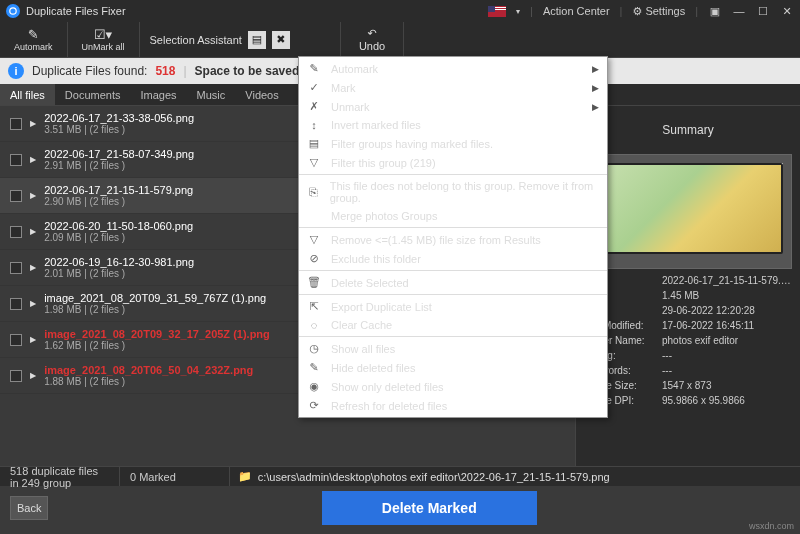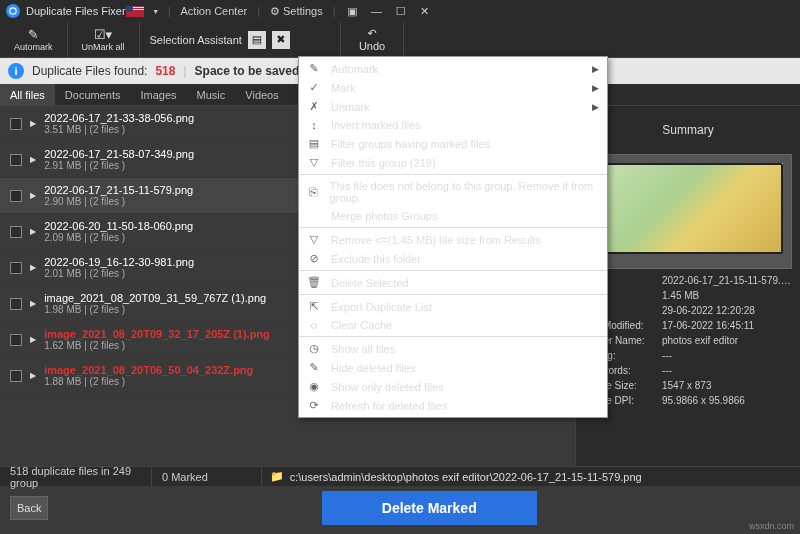--- a/index.html
+++ b/index.html
@@ -1,17 +1,17 @@
 <!DOCTYPE html>
 <html><head>
 <meta charset="utf-8">
 <style>
 *{margin:0;padding:0;box-sizing:border-box;font-family:"Segoe UI",Arial,sans-serif;font-size:11px;color:#ddd}
 body{background:#3a3a3a;width:800px;height:534px;overflow:hidden;position:relative}
-.titlebar{height:22px;background:#2b2b2b;display:flex;align-items:center;padding:0 6px;justify-content:flex-start}
+.titlebar{height:22px;background:#2b2b2b;display:flex;align-items:center;padding:0 6px;justify-content:space-between}
 .titlebar .left{display:flex;align-items:center;gap:6px}
 .app-logo{width:14px;height:14px;border-radius:50%;background:#2a8cff;display:flex;align-items:center;justify-content:center}
 .titlebar .right{display:flex;align-items:center;gap:10px}
 .titlebar .right span{color:#ccc}
 .tb-btn{width:14px;height:14px;display:flex;align-items:center;justify-content:center;color:#ccc;cursor:pointer}
 .flag{width:18px;height:11px;background:linear-gradient(to bottom,#b22234 10%,#fff 10%,#fff 20%,#b22234 20%,#b22234 30%,#fff 30%,#fff 40%,#b22234 40%);position:relative}
 .flag::before{content:"";position:absolute;left:0;top:0;width:7px;height:6px;background:#3c3b6e}
 .toolbar{height:36px;background:#2b2b2b;display:flex;align-items:center;border-bottom:1px solid #444}
 .tool-btn{display:flex;flex-direction:column;align-items:center;justify-content:center;padding:2px 14px;height:100%;border-right:1px solid #444;cursor:pointer}
 .tool-btn .ico{font-size:13px;color:#ddd}
@@ -217,21 +217,21 @@
         <div>---</div>
       <div>Image Size:</div>
         <div>1547 x 873</div>
       <div>Image DPI:</div>
         <div>95.9866 x 95.9866</div>
     </div>
   </div>
 </div>
 
 <div class="statusbar">
-  <div class="cell" style="width:152px">518 duplicate files in 249 group</div>
+  <div class="cell" style="width:120px">518 duplicate files in 249 group</div>
   <div class="cell" style="width:110px">0 Marked</div>
   <div class="path">
       <span class="folder-ico">📁</span>
       <span>c:\users\admin\desktop\photos exif editor\2022-06-17_21-15-11-579.png</span>
     </div>
 </div>
 
 <div class="bottombar">
   <button class="back-btn">Back</button>
   <button class="delete-btn">Delete Marked</button>

